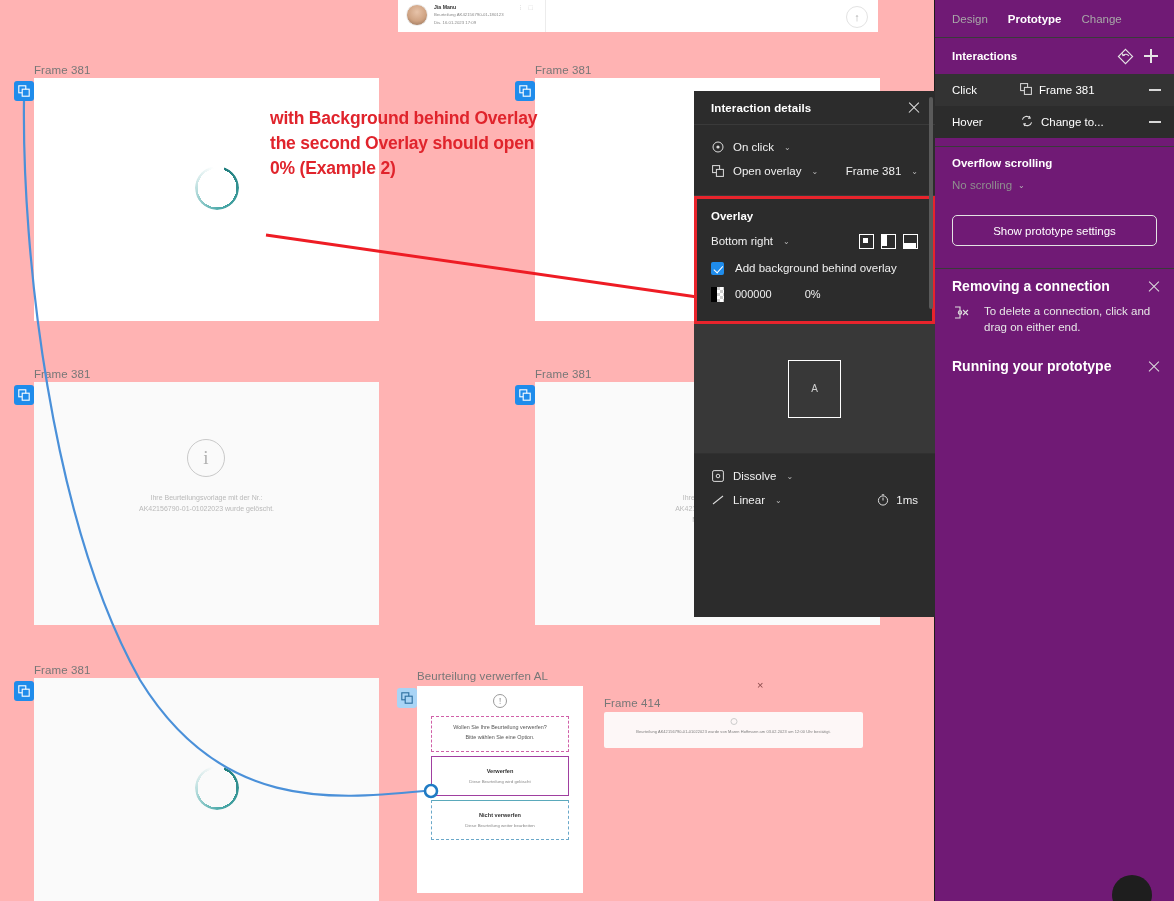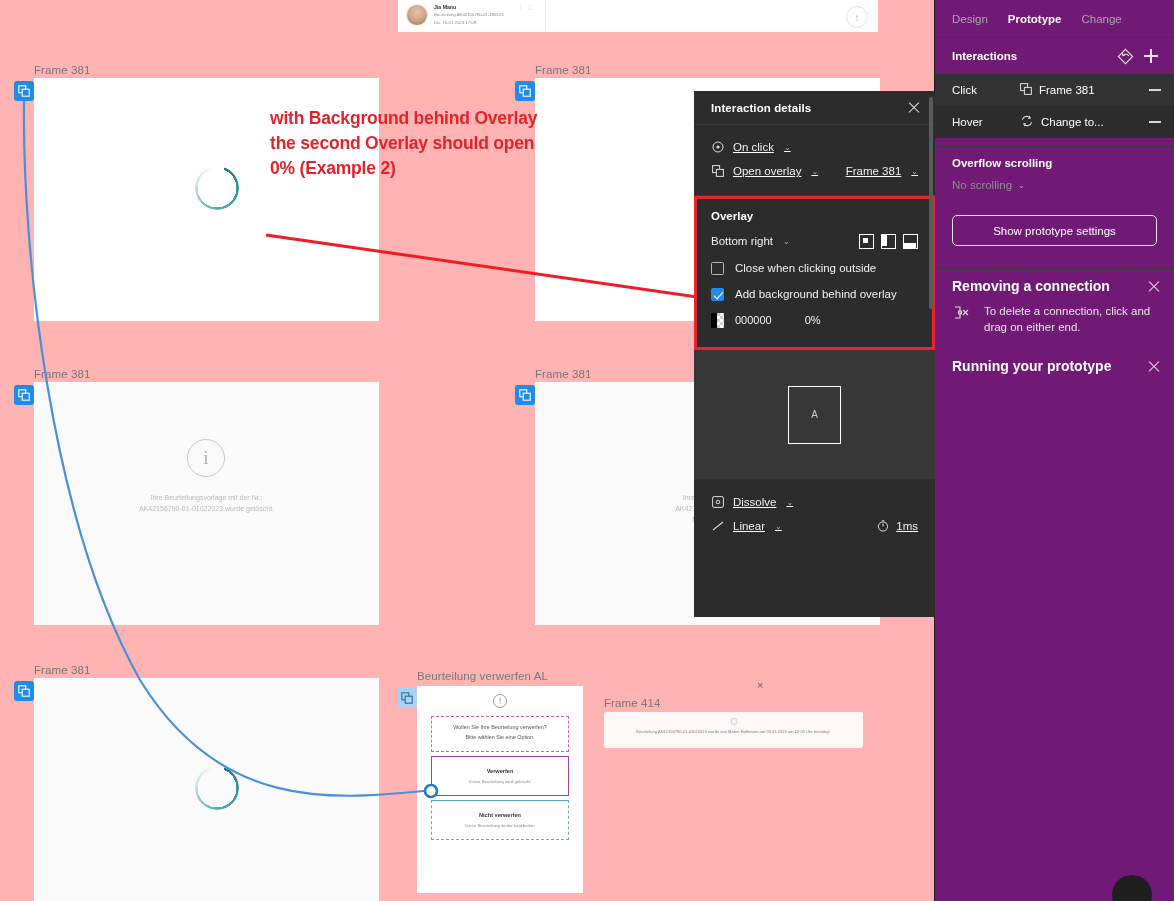--- a/index.html
+++ b/index.html
@@ -156,21 +156,21 @@
     border-bottom: 1px solid #3a3a3a;
   }
   #dlg-title { font-size: 11.5px; font-weight: bold; letter-spacing:.1px;}
   .x-btn { width:16px;height:16px; cursor:pointer; position:relative; }
   .x-btn::before, .x-btn::after {
     content:""; position:absolute; left:1px; top:7.5px; width:14px; height:1.3px; background:#e8e8e8;
   }
   .x-btn::before { transform: rotate(45deg); }
   .x-btn::after  { transform: rotate(-45deg); }
 
-  .dlg-sec { padding: 10px 17px 12px 17px; border-bottom:1px solid #3a3a3a;text-decoration:underline; }
+  .dlg-sec { padding: 10px 17px 12px 17px; border-bottom:1px solid #3a3a3a; }
   .row { display:flex; align-items:center; gap:8px; height: 24px; }
   .row .ic { width:14px; height:14px; flex:0 0 14px; display:flex; align-items:center; justify-content:center; }
   .lbl { font-size:11.5px; color:#f0f0f0; }
   .chev { color:#b9b9b9; font-size:8px; margin-left:2px; }
   .spacer { flex:1; }
 
   #overlay-sec {
     position:relative;
     border: 3px solid #e8242c;
     padding: 11px 14px 14px 14px;
@@ -429,24 +429,20 @@
       <div class="sec-title">Overlay</div>
       <div class="row" style="height:28px;">
         <span class="lbl">Bottom right</span>
         <span class="chev">⌄</span>
         <span class="spacer"></span>
         <span class="pos-icons">
           <span class="pos-ic center"></span>
           <span class="pos-ic left"></span>
           <span class="pos-ic bottom"></span>
         </span>
-      </div>
-      <div class="cbrow">
-        <span class="cb"></span>
-        <span class="lbl">Close when clicking outside</span>
       </div>
       <div class="cbrow">
         <span class="cb on"></span>
         <span class="lbl">Add background behind overlay</span>
       </div>
       <div class="cbrow">
         <span class="swatch"></span>
         <span class="mono">000000</span>
         <span class="mono" style="margin-left:22px;">0%</span>
       </div>

